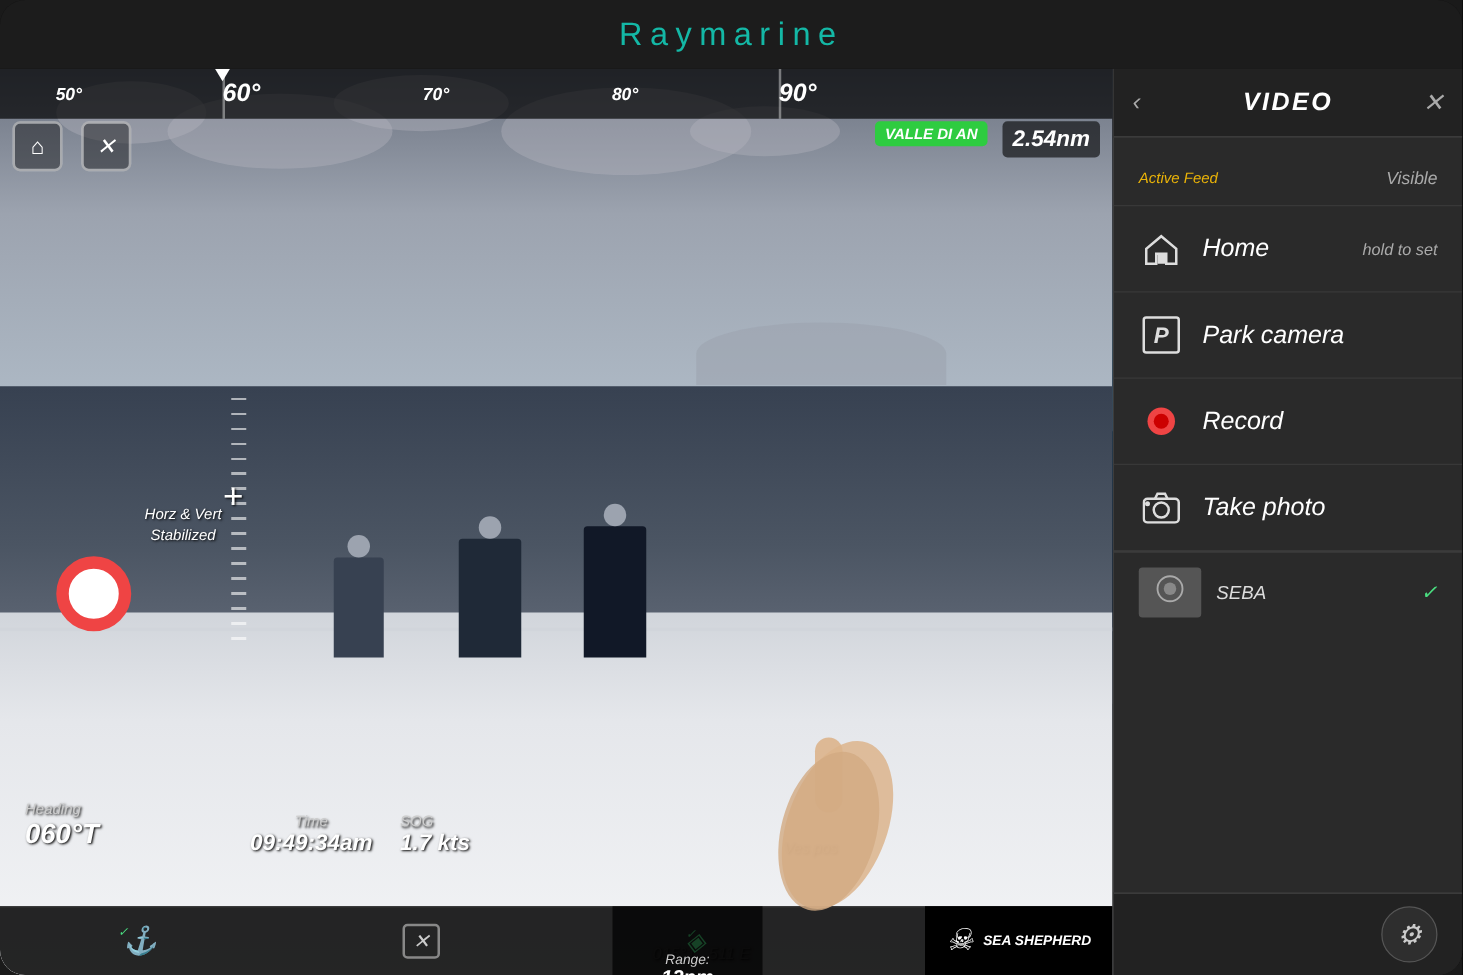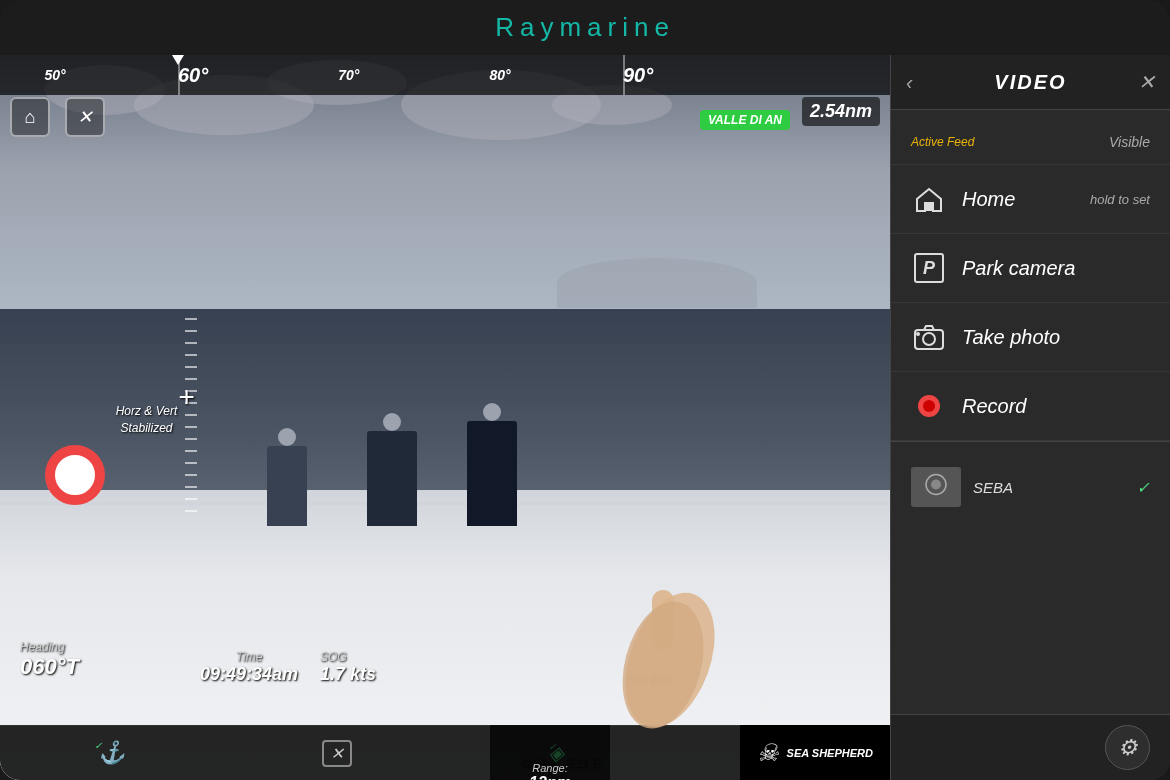--- a/index.html
+++ b/index.html
@@ -124,21 +124,21 @@
       font-size: 18px;
       font-weight: bold;
       padding: 4px 8px;
       border-radius: 4px;
       z-index: 5;
     }
 
     
     .vessel-badge {
       position: absolute;
-      top: 55px;
+      top: 42px;
       right: 100px;
       background: #2ecc40;
       color: #fff;
       font-size: 12px;
       font-weight: bold;
       padding: 3px 8px;
       border-radius: 4px;
       z-index: 5;
     }
 
@@ -483,21 +483,21 @@
       color: #ccc;
       font-size: 22px;
       cursor: pointer;
       border: 1px solid #555;
     }
 
     
     .camera-feed-bottom {
       display: flex;
       align-items: center;
-      padding: 25px 20px;
+      padding: 12px 20px;
       background: #2a2a2a;
       cursor: pointer;
       border-top: 1px solid #444;
     }
 
     .feed-thumb {
       width: 50px;
       height: 40px;
       background: #555;
       border-radius: 3px;
@@ -763,39 +763,39 @@
         </div>
 
         <div class="panel-menu-item">
           <div class="menu-item-icon">
             <div style="width:30px;height:30px;border:2px solid #ddd;border-radius:3px;display:flex;align-items:center;justify-content:center;font-weight:bold;color:#ddd;font-size:18px;">P</div>
           </div>
           <span class="menu-item-label">Park camera</span>
         </div>
 
         <div class="panel-menu-item">
+          <div class="menu-item-icon record-icon">
+            <svg width="28" height="28" viewBox="0 0 28 28">
+              <circle cx="14" cy="14" r="11" fill="#ef4444"></circle>
+              <circle cx="14" cy="14" r="6" fill="#cc0000"></circle>
+            </svg>
+          </div>
+          <span class="menu-item-label">Record</span>
+        </div>
+
+        <div class="panel-menu-item">
           <div class="menu-item-icon">
             <svg width="30" height="26" viewBox="0 0 30 26">
               <rect x="1" y="6" width="28" height="19" rx="3" fill="none" stroke="#ddd" stroke-width="2"></rect>
               <circle cx="15" cy="15" r="6" fill="none" stroke="#ddd" stroke-width="2"></circle>
               <path d="M10 6 L12 2 L18 2 L20 6" fill="none" stroke="#ddd" stroke-width="2"></path>
               <circle cx="4" cy="10" r="2" fill="#ddd"></circle>
             </svg>
           </div>
           <span class="menu-item-label">Take photo</span>
-        </div>
-
-        <div class="panel-menu-item">
-          <div class="menu-item-icon record-icon">
-            <svg width="28" height="28" viewBox="0 0 28 28">
-              <circle cx="14" cy="14" r="11" fill="#ef4444"></circle>
-              <circle cx="14" cy="14" r="6" fill="#cc0000"></circle>
-            </svg>
-          </div>
-          <span class="menu-item-label">Record</span>
         </div>
 
         <div class="camera-feed-bottom">
           <div class="feed-thumb">
             <div class="feed-thumb-icon">
               <svg width="24" height="24" viewBox="0 0 24 24">
                 <circle cx="12" cy="12" r="10" fill="none" stroke="#aaa" stroke-width="1.5"></circle>
                 <circle cx="12" cy="12" r="5" fill="#888"></circle>
               </svg>
             </div>

